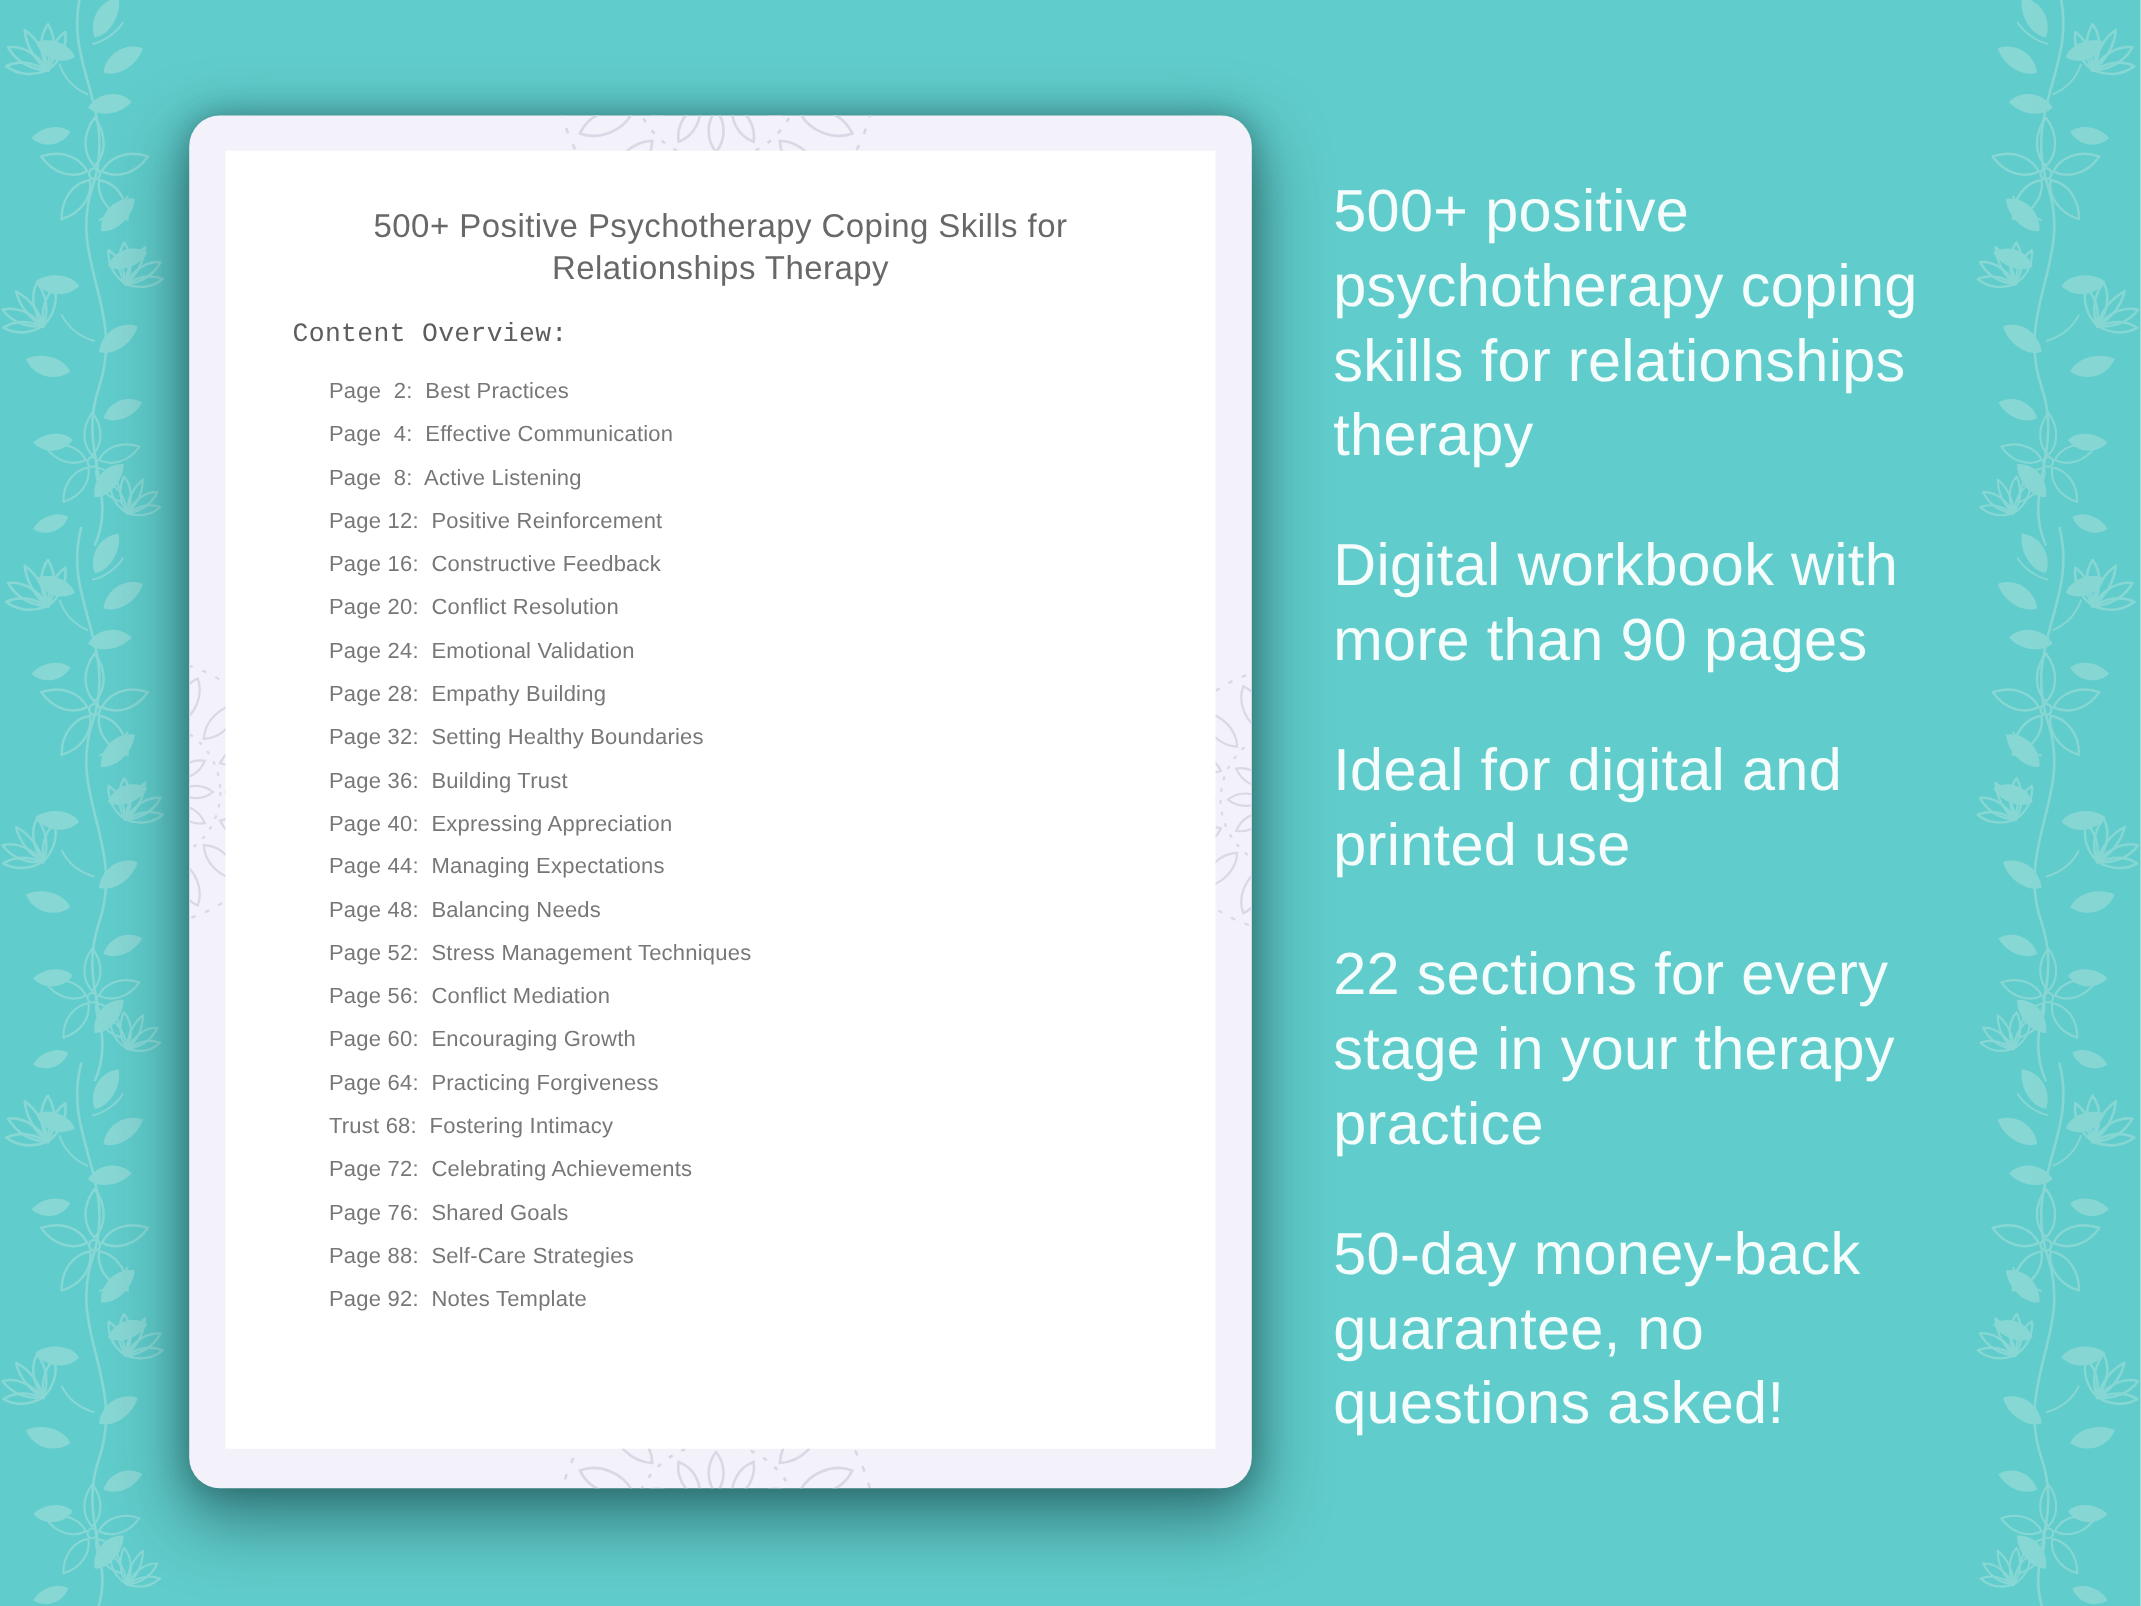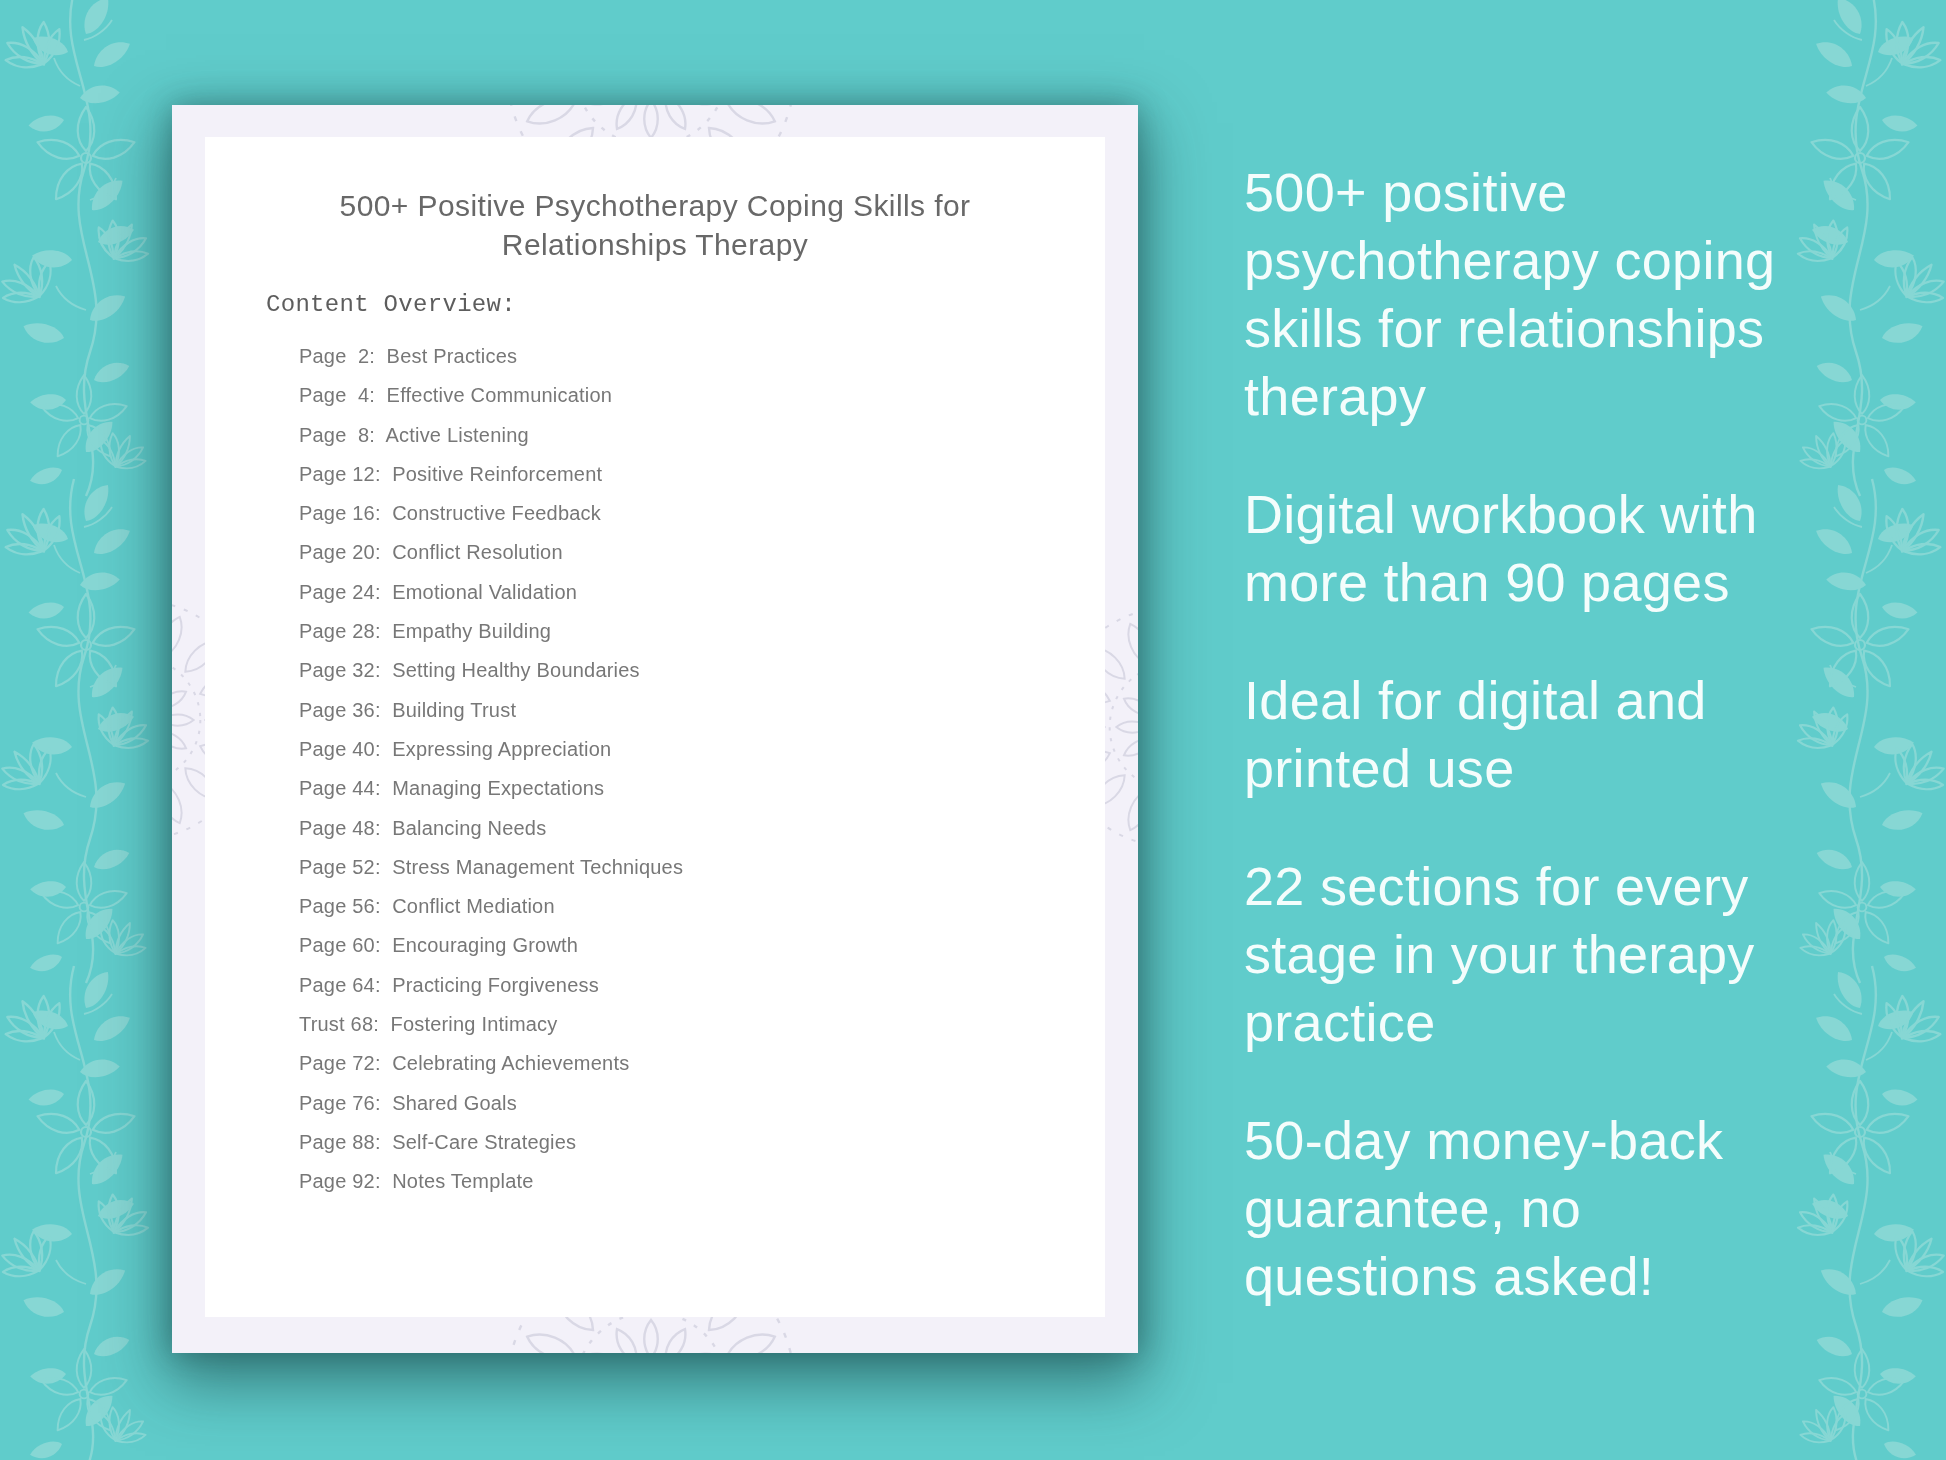--- a/index.html
+++ b/index.html
@@ -10,36 +10,37 @@
   }
   
   .vine{position:absolute; top:0; width:160px; height:1460px; color:#8ed9d6; opacity:.85;}
   .vine-left{left:-6px;}
   .vine-right{right:-6px; transform:scaleX(-1);}
   
   .page{
     position:absolute; left:172px; top:105px; width:966px; height:1248px;
     background:#f3f1f9; overflow:hidden;
     box-shadow:0 24px 60px 6px rgba(12,48,50,.5), 0 0 28px rgba(12,48,50,.35);
+    border-radius:28px;
   }
   .mandala{position:absolute;}
   .m-top{left:329px; top:-185px; width:300px; height:300px;}
   .m-bottom{left:329px; top:1133px; width:300px; height:300px;}
   .m-left{left:-160px; top:490px; width:250px; height:250px;}
   .m-right{left:876px; top:497px; width:250px; height:250px;}
   .inner{position:absolute; left:33px; top:32px; right:33px; bottom:36px; background:#ffffff;}
   .doc-title{
     position:absolute; top:49px; left:0; right:0; text-align:center;
     font-size:30px; line-height:39px; color:#686868; letter-spacing:.4px; white-space:pre-line;
   }
   .overview{position:absolute; top:154px; left:61px; font-size:24px; color:#5d5d5d; letter-spacing:.3px;font-family:Liberation Mono, monospace;}
   .toc{position:absolute; top:200px; left:94px;}
   .toc-item{font-size:20px; line-height:39.3px; color:#777777; white-space:pre; letter-spacing:.2px;}
   
-  .marketing{position:absolute; left:1212px; top:158px; width:620px;margin-left:32px;}
+  .marketing{position:absolute; left:1212px; top:158px; width:620px;}
   .bullet{
     margin:0 0 50px 0; font-size:54px; line-height:68px; color:#f4fdfc;
     white-space:pre-line; letter-spacing:.3px; font-weight:400;
   }
   .defs-svg{position:absolute; width:0; height:0;}
 </style>
 </head>
 <body>
 
 <div class="canvas">

